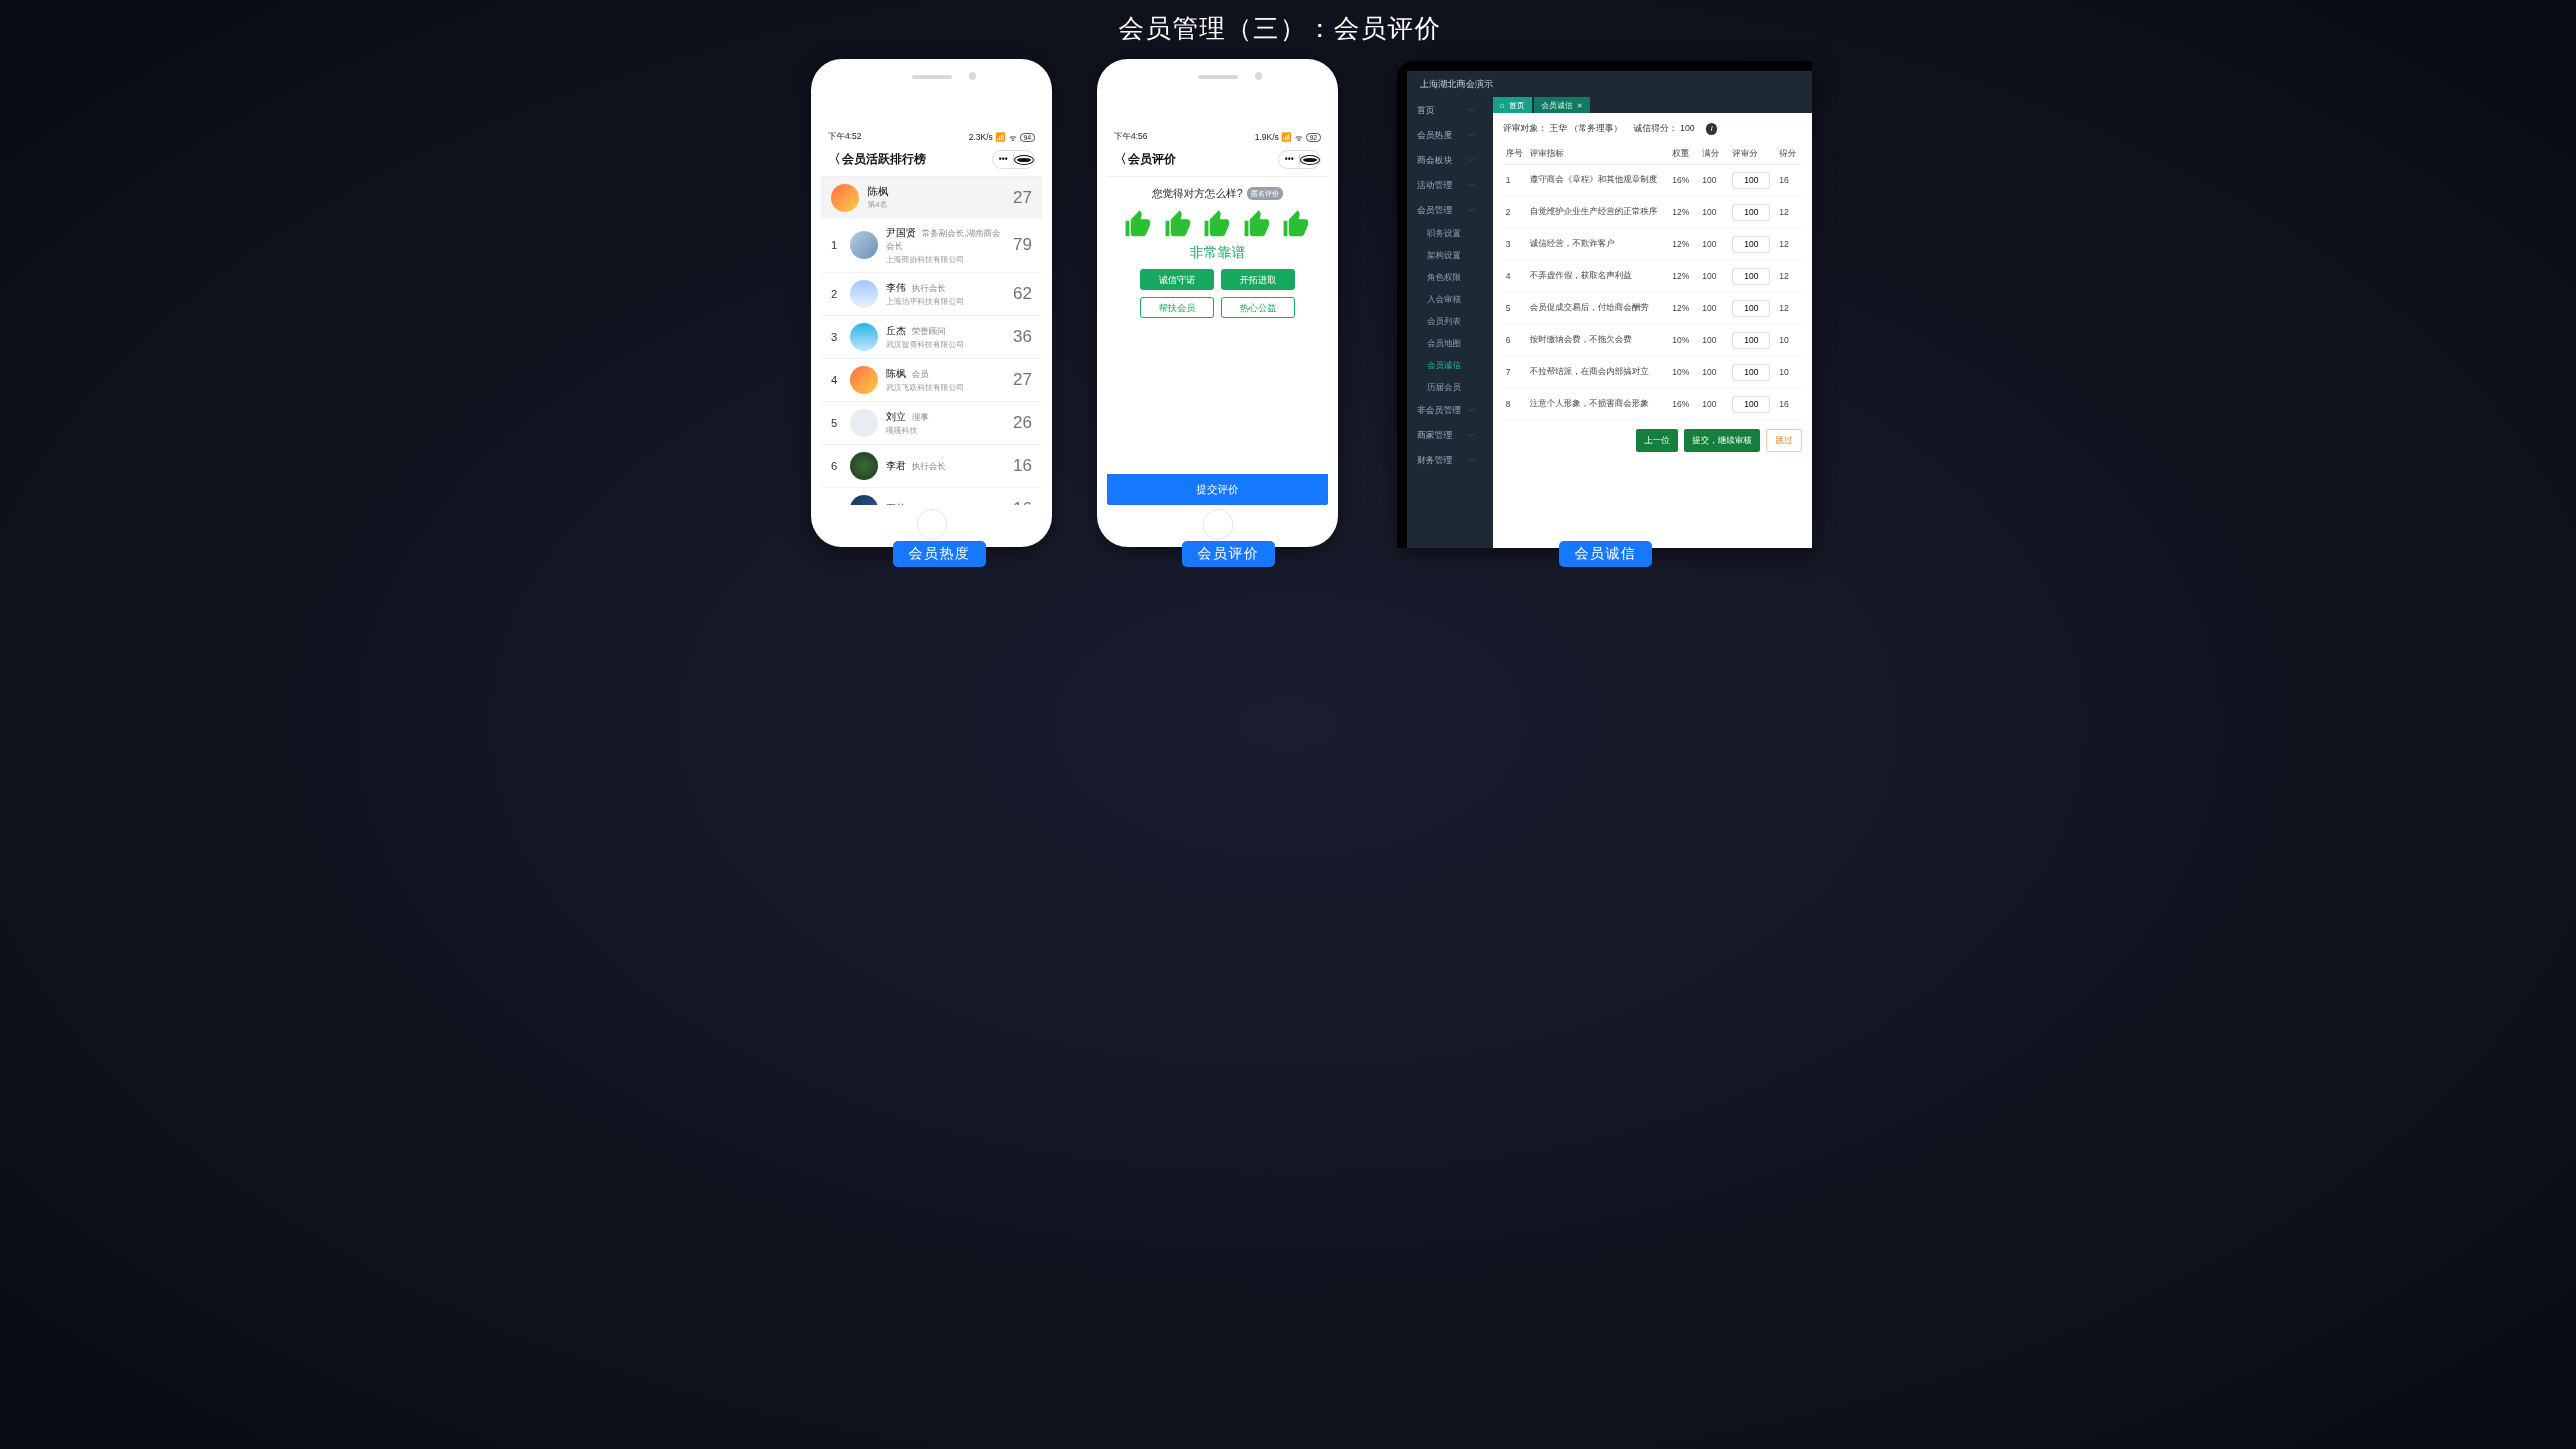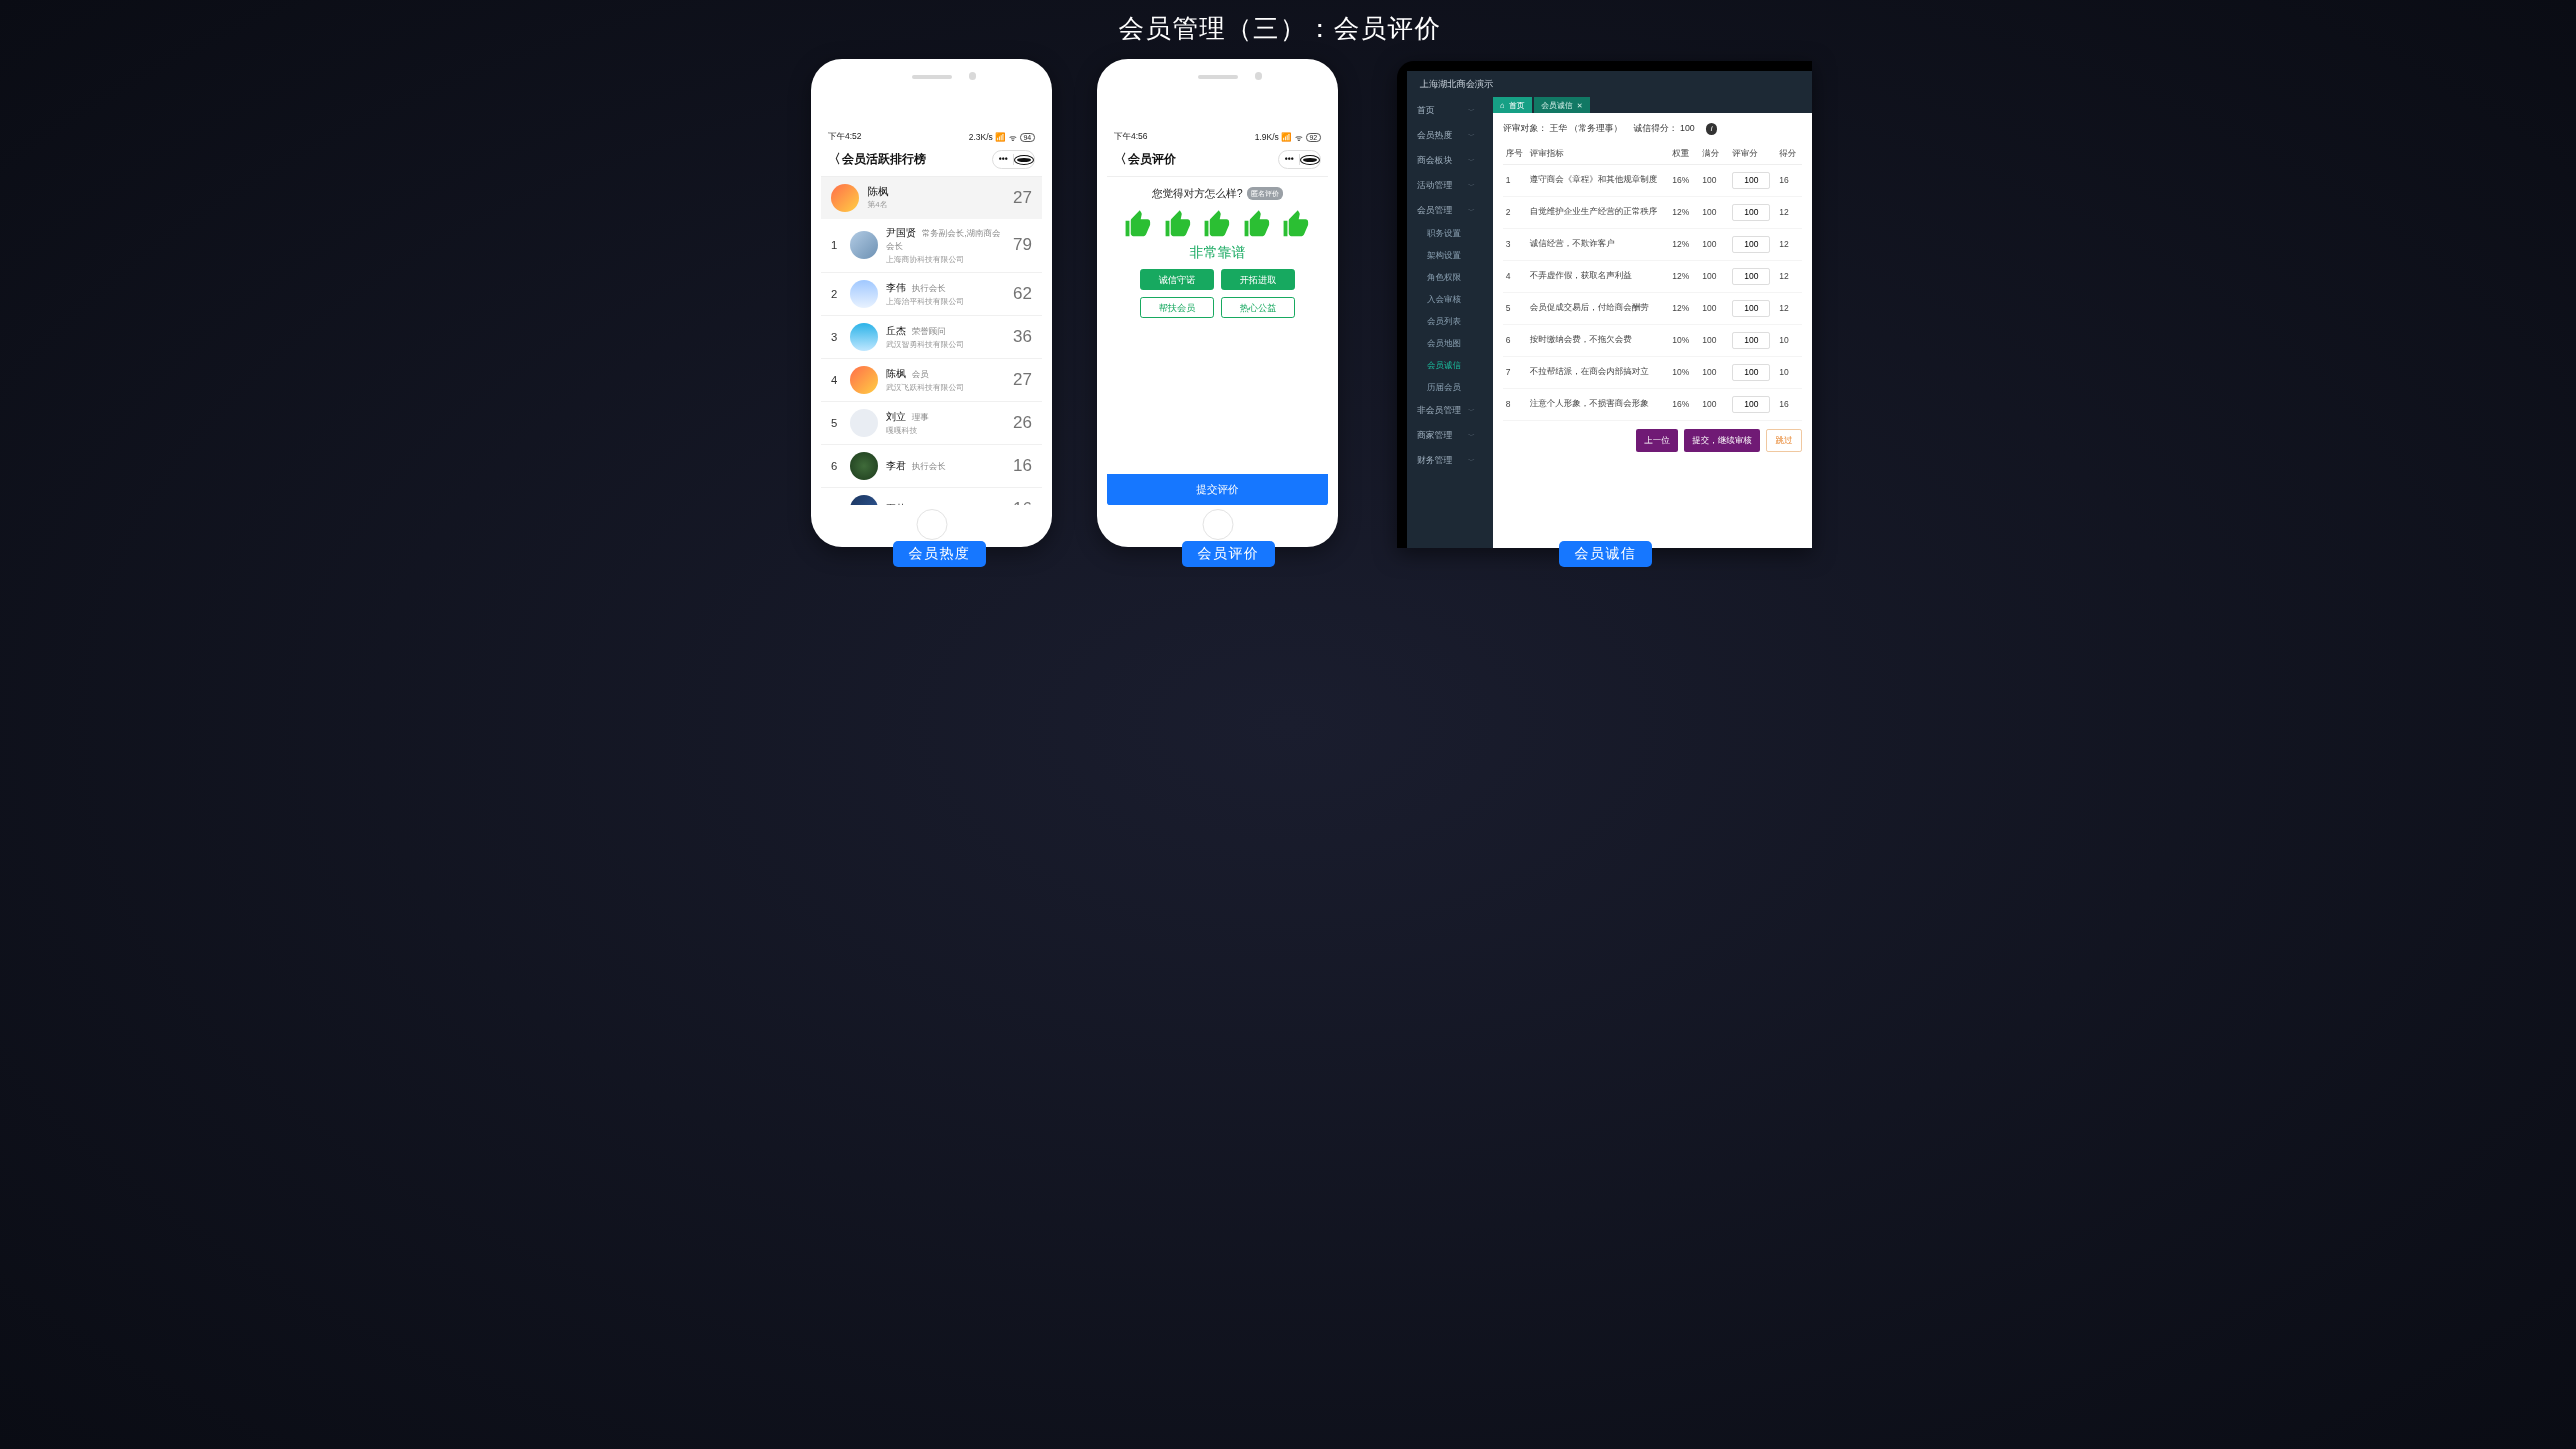--- a/index.html
+++ b/index.html
@@ -79,21 +79,21 @@
   .tab.alt { background:#117864; color:#d7f0ea; }
   .x { font-size:7px; }
   .panel { position:absolute; left:86px; top:42px; right:0; bottom:0; background:#fff; color:#333; padding:10px 10px 8.5px; font-size:8.8px; overflow:hidden; }
   .panel .hd { display:flex; gap:11.3px; align-items:center; margin-bottom:8.5px; }
   .info-ic { display:inline-flex; width:11.3px; height:11.3px; border-radius:50%; background:#333; color:#fff; align-items:center; justify-content:center; font-size:7.8px; font-style:italic; }
   table.cred { width:100%; border-collapse:collapse; table-layout:fixed; }
   table.cred th { text-align:left; font-weight:500; color:#444; font-size:8.5px; padding:4.2px 2.8px; border-bottom:0.7px solid #eee; }
   table.cred td { padding:7px 2.8px; font-size:8.5px; color:#444; vertical-align:middle; border-bottom:0.7px solid #f4f4f4; }
   .cred input { width:38px; height:17px; border:0.7px solid #ddd; border-radius:2.1px; text-align:center; font-size:8.5px; }
   .btnrow { display:flex; gap:5.7px; justify-content:flex-end; margin-top:8.5px; }
-  .gbtn { background:#701a75; color:#fff; border:none; padding:4.2px 8.5px; border-radius:2.1px; font-size:8.5px; }
+  .gbtn { background:#15803d; color:#fff; border:none; padding:4.2px 8.5px; border-radius:2.1px; font-size:8.5px; }
   .gbtn.out { background:#fff; color:#e67e22; border:0.7px solid #f0c8a0; }
   .chev { font-size:7px; opacity:.6; }
 </style>
 </head>
 <body>
 
 <div class="stage">
   <div class="main-title">会员管理（三）：会员评价</div>
 
   <div class="phone" style="left:38px;">

